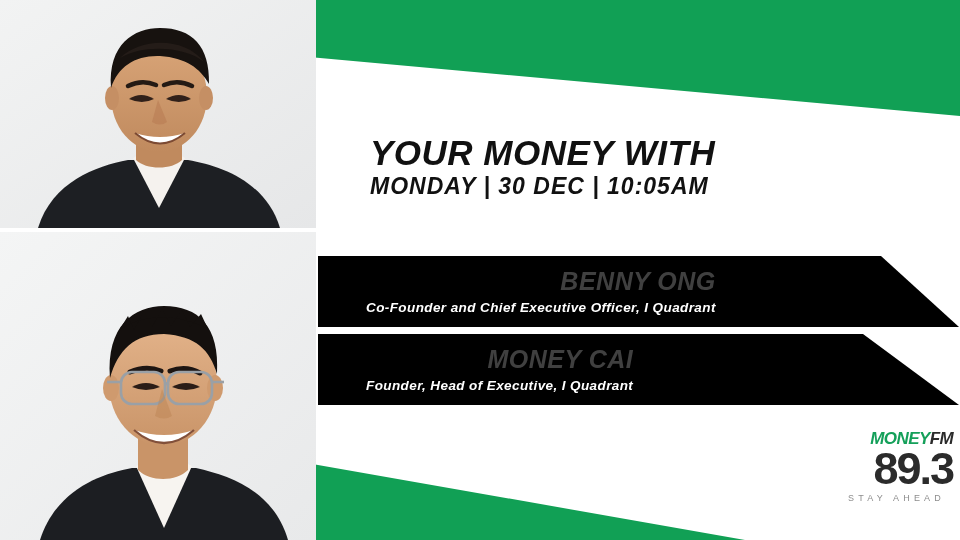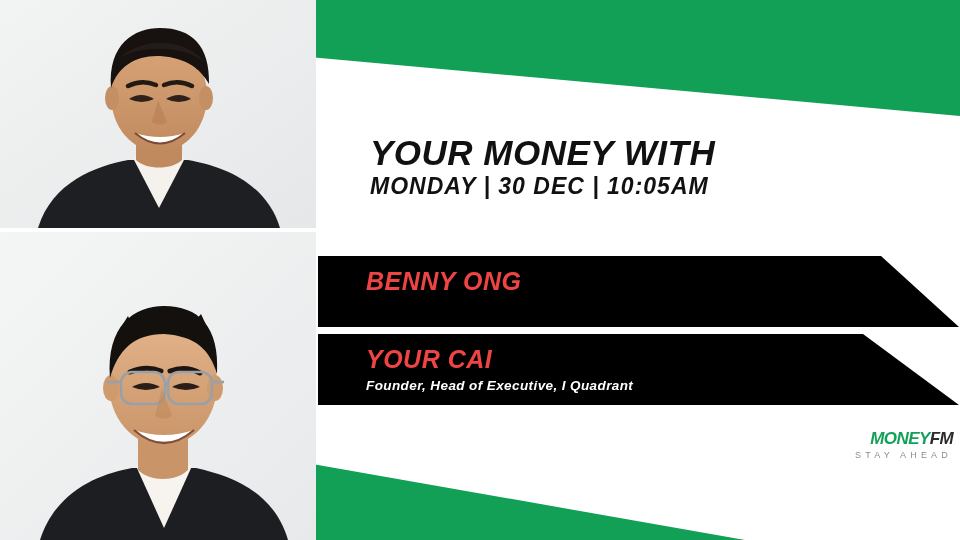--- a/index.html
+++ b/index.html
@@ -31,21 +31,21 @@
   .t1{font-size:35px;color:#111111;}
   .t2{font-size:36px;color:#15a05a;margin-top:2px;}
   .t3{font-size:23px;color:#111111;margin-top:3px;letter-spacing:1px;}
 
   
   .bar{position:absolute;left:0;top:0;width:960px;}
   .bar-shape{position:absolute;left:0;top:0;}
   .bar-text{position:absolute;}
   .sp-name{
     font-style:italic;font-weight:bold;font-size:25px;
-    color:#ef4444;letter-spacing:0.5px;line-height:1;white-space:nowrap;
+    color:#404040;letter-spacing:0.5px;line-height:1;white-space:nowrap;text-align:right;
   }
   .sp-role{
     font-style:italic;font-weight:bold;font-size:13.5px;
     color:#ffffff;letter-spacing:0.4px;line-height:1;
     margin-top:7px;white-space:nowrap;
   }
 
   
   .logo{position:absolute;left:841px;top:430px;width:112px;height:96px;}
   .logo-row1{
@@ -54,21 +54,21 @@
   }
   .logo-money{color:#15a05a;}
   .logo-fm{color:#2b2b2b;}
   .logo-num{
     font-weight:bold;font-size:45px;color:#2b2b2b;
     letter-spacing:-2px;line-height:0.96;text-align:right;margin-top:0px;
     white-space:nowrap;
   }
   .logo-tag{
     font-size:9px;color:#8d8d8d;letter-spacing:4.2px;
-    text-align:right;margin-top:3px;white-space:nowrap;
+    text-align:center;margin-top:3px;white-space:nowrap;
     padding-right:1px;
   }
 </style>
 </head>
 <body>
 
 <div id="stage">
 
   <svg class="deco" viewBox="0 0 960 540" preserveAspectRatio="none">
 
@@ -175,33 +175,35 @@
     <div class="t-line t1">YOUR MONEY WITH</div>
     <div class="t-line t3">MONDAY | 30 DEC | 10:05AM</div>
   </div>
 
   <div class="bar">
     <svg class="bar-shape" width="960" height="540" viewBox="0 0 960 540" preserveAspectRatio="none">
       <polygon points="318,256 881,256 959,327 318,327" fill="#000000"></polygon>
     </svg>
     <div class="bar-text" style="left:366px;top:269px;">
       <div class="sp-name">BENNY ONG</div>
+      <div class="sp-role">Co-Founder and Chief Executive Officer, I Quadrant</div>
     </div>
   </div>
 
   <div class="bar">
     <svg class="bar-shape" width="960" height="540" viewBox="0 0 960 540" preserveAspectRatio="none">
       <polygon points="318,334 863,334 959,405 318,405" fill="#000000"></polygon>
     </svg>
     <div class="bar-text" style="left:366px;top:347px;">
-      <div class="sp-name">YOUR CAI</div>
+      <div class="sp-name">MONEY CAI</div>
       <div class="sp-role">Founder, Head of Executive, I Quadrant</div>
     </div>
   </div>
 
   <div class="logo">
     <div class="logo-row1">
       <span class="logo-money">MONEY</span><span class="logo-fm">FM</span>
     </div>
+    <div class="logo-num">89.3</div>
     <div class="logo-tag">STAY AHEAD</div>
   </div>
 
 </div>
 
 </body></html>

